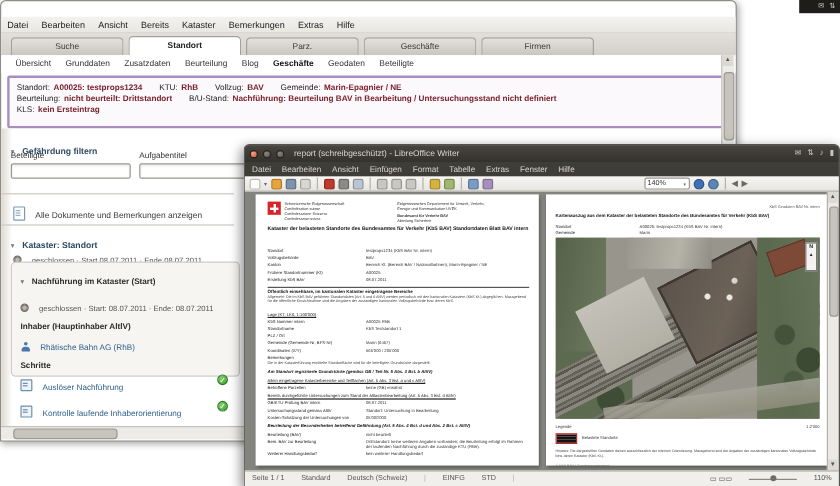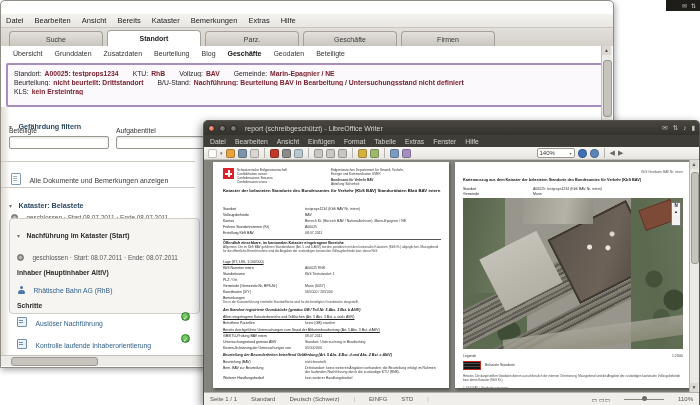--- a/index.html
+++ b/index.html
@@ -218,21 +218,21 @@
     <input class="ffin" style="left: 8px; top: 29px; width: 100px;">
     <input class="ffin" style="left: 115px; top: 29px; width: 112px;">
     <div class="band" style="top:54px"></div>
     <div class="abs" style="left:10px;top:62px">
       <span class="docicon"></span>
       <span class="doclink">Alle Dokumente und Bemerkungen anzeigen</span>
     </div>
     <div class="band" style="top:80px"></div>
     <div class="abs" style="left:8px;top:87px">
       <span class="collapse-arrow">▾</span>
-      <span class="sechead">Kataster: Belastete</span>
+      <span class="sechead">Kataster: Standort</span>
     </div>
     <div class="abs" style="left:10px;top:99px">
       <span class="gearicon"></span>
       <span class="statustxt">geschlossen · Start 08.07.2011 · Ende 08.07.2011</span>
     </div>
     <div class="nfbox">
       <div>
         <span class="collapse-arrow">▾</span>
         <span class="nfbold">Nachführung im Kataster (Start)</span>
       </div>

